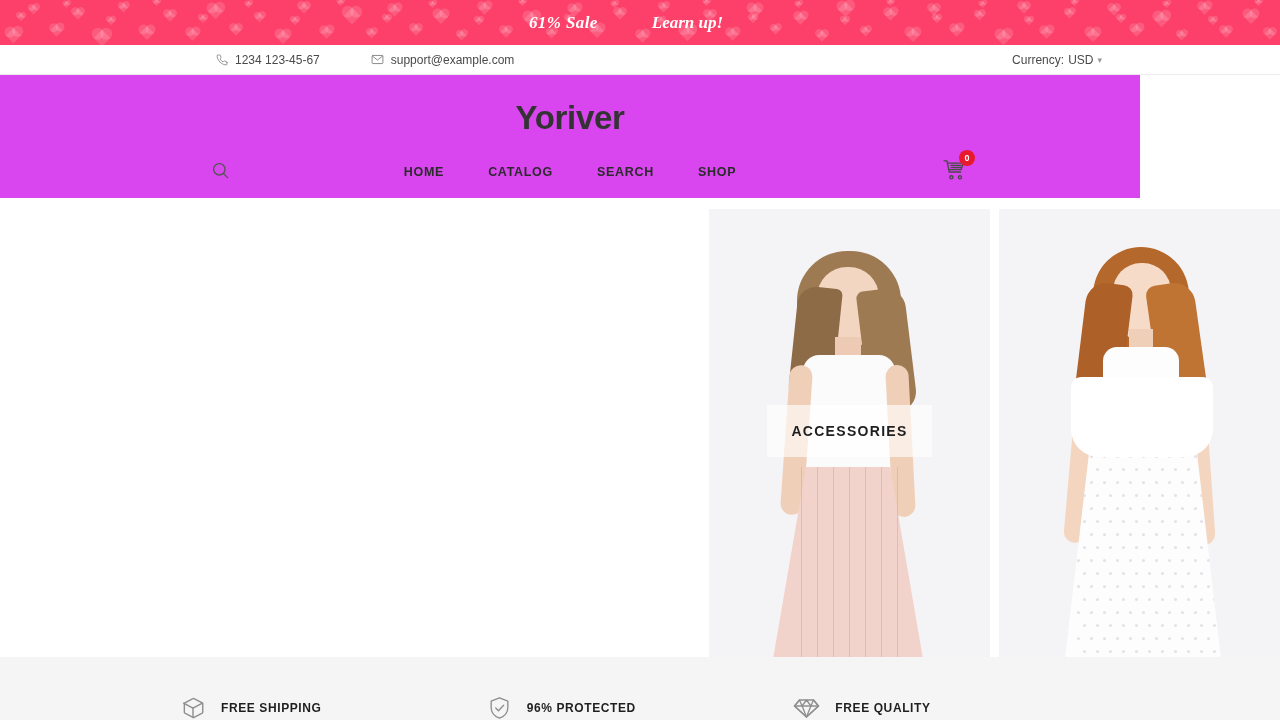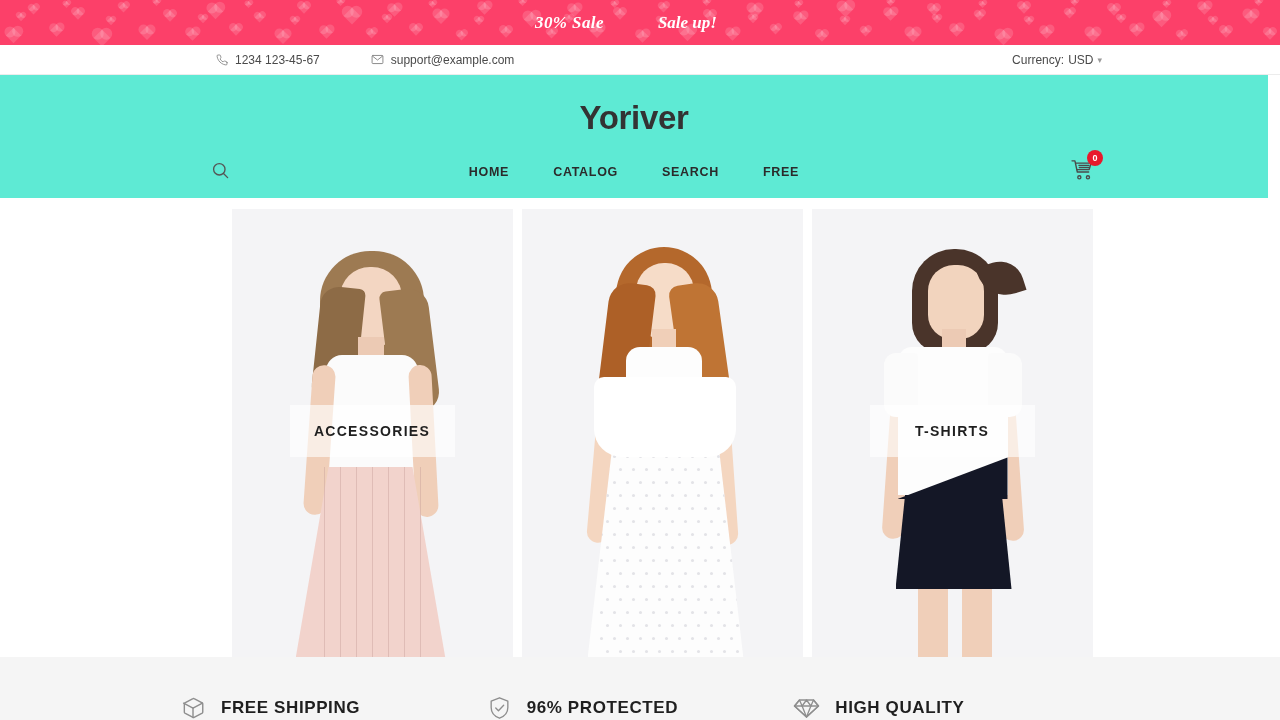--- a/index.html
+++ b/index.html
@@ -134,23 +134,23 @@
     color: #4a4a4a;
     font-size: 12px;
     display: flex; align-items: center;
     gap: 4px;
     cursor: pointer;
   }
   .chev { font-size: 9px; color: #9a9a9a; }
 
   
   .site-header {
-    width: 1268px;
+    width: 1140px;
     padding-top: 26px;
-    background: #5eead4;
+    background: #d946ef;
   }
   .logo {
     text-align: center;
     font-size: 33px;
     font-weight: bold;
     color: #333333;
     letter-spacing: -0.3px;
     line-height: 1;
   }
   .nav-row {
@@ -202,21 +202,21 @@
     font-weight: bold;
     width: 16px; height: 16px;
     border-radius: 50%;
     display: flex; align-items: center; justify-content: center;
     line-height: 1;
   }
 
   
   .cards-row {
     display: flex;
-    justify-content: center;
+    justify-content: flex-end;
     gap: 9px;
     margin-top: 11px;
     padding-left: 44px;
   }
   .cat-card {
     position: relative;
     width: 281px; height: 450px;
     overflow: hidden;
     cursor: pointer;
     background: #f3f3f5;
@@ -412,21 +412,21 @@
   }
   .feat {
     flex: 1;
     display: flex;
     align-items: center;
     gap: 15px;
   }
   .feat-icon { color: #8e8e8e; display: flex; align-items: center; }
   .feat-text {
     color: #1f1f1f;
-    font-size: 17px;
+    font-size: 12px;
     font-weight: bold;
     letter-spacing: 0.6px;
     white-space: nowrap;
   }
 </style>
 </head>
 <body>
 
 <div class="promo-banner">
   <div class="hearts-layer" id="hearts-layer">
@@ -511,24 +511,24 @@
       <span class="heart" style="left: 980px; top: 2px; width: 5px; height: 5px;"></span>
       <span class="heart" style="left: 1026px; top: 18px; width: 6px; height: 6px;"></span>
       <span class="heart" style="left: 1072px; top: 0px; width: 5px; height: 5px;"></span>
       <span class="heart" style="left: 1118px; top: 16px; width: 6px; height: 6px;"></span>
       <span class="heart" style="left: 1164px; top: 2px; width: 5px; height: 5px;"></span>
       <span class="heart" style="left: 1210px; top: 18px; width: 6px; height: 6px;"></span>
       <span class="heart" style="left: 1256px; top: 0px; width: 5px; height: 5px;"></span>
     </div>
 
   <div class="promo-inner">
-    <div class="promo-sale">30% Sale</div>
-
-
-    <div class="promo-hurry">Sale up!</div>
+    <div class="promo-sale">61% Sale</div>
+
+
+    <div class="promo-hurry">Learn up!</div>
 
   </div>
 </div>
 
 <div class="info-bar">
   <div class="info-left">
     <div class="info-item">
       <span class="info-icon">
         <svg width="12" height="12" viewBox="0 0 24 24" fill="none" stroke="currentColor" stroke-width="1.8" stroke-linecap="round" stroke-linejoin="round">
           <path d="M22 16.9v3a2 2 0 0 1-2.2 2 19.8 19.8 0 0 1-8.6-3.1 19.5 19.5 0 0 1-6-6A19.8 19.8 0 0 1 2.1 4.2 2 2 0 0 1 4.1 2h3a2 2 0 0 1 2 1.7c.1 1 .4 1.9.7 2.8a2 2 0 0 1-.5 2.1L8.1 9.9a16 16 0 0 0 6 6l1.3-1.3a2 2 0 0 1 2.1-.4c.9.3 1.8.6 2.8.7a2 2 0 0 1 1.7 2Z"></path>
@@ -565,21 +565,21 @@
           <circle cx="10.5" cy="10.5" r="7.2"></circle>
           <line x1="15.8" y1="15.8" x2="21" y2="21"></line>
         </svg>
       </span>
     </button>
 
     <nav class="main-nav" id="main-nav">
         <a class="nav-link">HOME</a>
         <a class="nav-link">CATALOG</a>
         <a class="nav-link">SEARCH</a>
-        <a class="nav-link">FREE</a>
+        <a class="nav-link">SHOP</a>
       </nav>
 
     <div class="cart-wrap">
       <span>
         <svg width="24" height="22" viewBox="0 0 26 24" fill="none" stroke="#4a4a4a" stroke-width="1.5" stroke-linecap="round" stroke-linejoin="round">
           <path d="M1 2h3.2l2.6 12.2h12.4"></path>
           <path d="M6.4 11.6h13.3l2.1-7.1H5"></path>
           <line x1="8.5" y1="6.9" x2="19.5" y2="6.9"></line>
           <line x1="9" y1="9.3" x2="20" y2="9.3"></line>
           <circle cx="9" cy="20" r="1.7"></circle>
@@ -805,41 +805,20 @@
           <span class="m2-dot" style="left: 96px; top: 205px;"></span>
           <span class="m2-dot" style="left: 109px; top: 205px;"></span>
           <span class="m2-dot" style="left: 122px; top: 205px;"></span>
           <span class="m2-dot" style="left: 135px; top: 205px;"></span>
           <span class="m2-dot" style="left: 148px; top: 205px;"></span>
         </div>
       <div class="fig m2-ruffle"></div>
     </div>
   </div>
 
-  <div class="cat-card">
-    <div class="cat-photo">
-      <div class="bg-wall"></div>
-      <div class="fig m3-hair"></div>
-      <div class="fig m3-face"></div>
-      <div class="fig m3-hairwisp"></div>
-      <div class="fig m3-neck"></div>
-      <div class="fig m3-legL"></div>
-      <div class="fig m3-legR"></div>
-      <div class="fig m3-armL"></div>
-      <div class="fig m3-armR"></div>
-      <div class="fig m3-skirt"></div>
-      <div class="fig m3-tee"></div>
-      <div class="fig m3-diag"></div>
-      <div class="fig m3-sleeveL"></div>
-      <div class="fig m3-sleeveR"></div>
-    </div>
-    <div class="cat-label-band">
-      <span class="cat-label">T-SHIRTS</span>
-    </div>
-  </div>
 </div>
 
 <div class="features">
   <div class="feat-grid">
 
     <div class="feat">
       <span class="feat-icon">
         <svg width="26" height="26" viewBox="0 0 24 24" fill="none" stroke="currentColor" stroke-width="1.3" stroke-linecap="round" stroke-linejoin="round">
           <path d="M21 8.2v7.6a1 1 0 0 1-.5.9l-7.5 4a1 1 0 0 1-1 0l-7.5-4a1 1 0 0 1-.5-.9V8.2a1 1 0 0 1 .5-.9l7.5-4a1 1 0 0 1 1 0l7.5 4a1 1 0 0 1 .5.9z"></path>
           <path d="m3.3 7.5 8.7 4.6 8.7-4.6"></path>
@@ -862,17 +841,17 @@
     <div class="feat">
       <span class="feat-icon">
         <svg width="27" height="24" viewBox="0 0 26 24" fill="none" stroke="currentColor" stroke-width="1.3" stroke-linecap="round" stroke-linejoin="round">
           <path d="M6 4h14l5 6-12 11L1 10z"></path>
           <path d="m1 10h24"></path>
           <path d="M6 4 1 10l12 11L8.6 10z"></path>
           <path d="M20 4l5 6-12 11L17.4 10z"></path>
           <path d="M8.6 10 13 4l4.4 6"></path>
         </svg>
       </span>
-      <span class="feat-text">HIGH QUALITY</span>
+      <span class="feat-text">FREE QUALITY</span>
     </div>
 
   </div>
 </div>
 
 </body></html>

